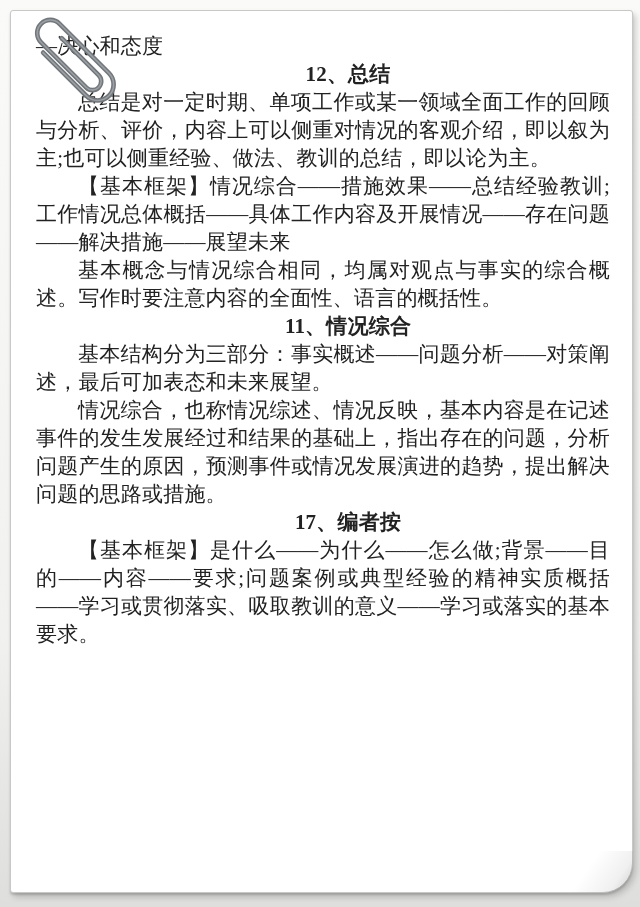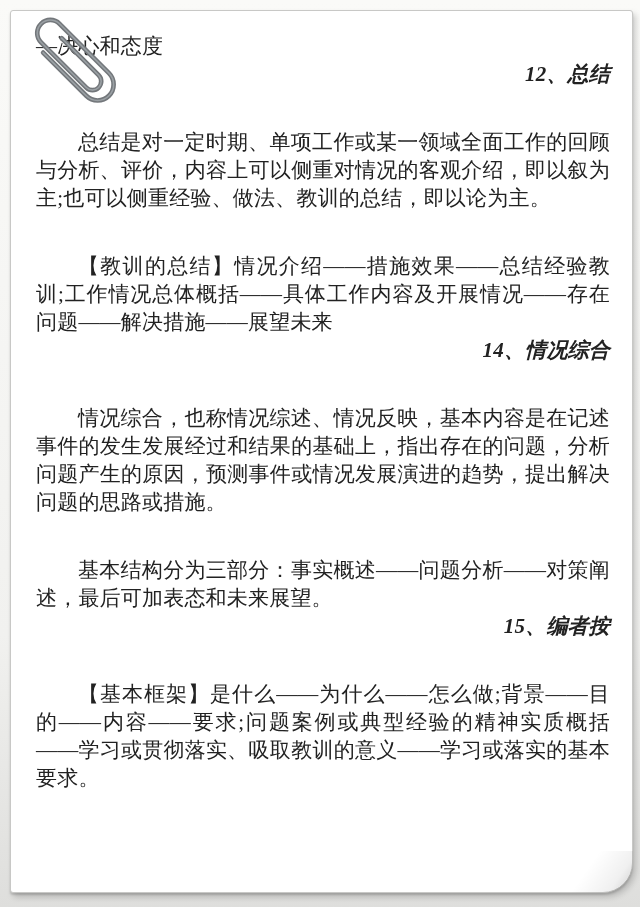--- a/index.html
+++ b/index.html
@@ -58,26 +58,24 @@
     color: #222222;
     letter-spacing: 0.2px;
   }
   .block {
     margin: 0;
     text-align: justify;
   }
   .block.heading {
     font-weight: 700;
     text-indent: 50px;
-    text-align: right;
-    font-style: italic;
+    text-align: center;
   }
   .block.paragraph {
     text-indent: 2em;
-    margin-top: 40px;
   }
   .block.continuation {
     text-indent: 0;
   }
   .paperclip {
     position: absolute;
     left: 43px;
     top: -7px;
     width: 64px;
     height: 150px;
@@ -94,25 +92,26 @@
 </head>
 <body>
 
 <div class="backdrop">
 
   <div class="page">
     <div class="doc">
         <p class="block continuation">—决心和态度</p>
         <p class="block heading">12、总结</p>
         <p class="block paragraph">总结是对一定时期、单项工作或某一领域全面工作的回顾与分析、评价，内容上可以侧重对情况的客观介绍，即以叙为主;也可以侧重经验、做法、教训的总结，即以论为主。</p>
-        <p class="block paragraph">【教训的总结】情况介绍——措施效果——总结经验教训;工作情况总体概括——具体工作内容及开展情况——存在问题——解决措施——展望未来</p>
-        <p class="block heading">14、情况综合</p>
+        <p class="block paragraph">【基本框架】情况综合——措施效果——总结经验教训;工作情况总体概括——具体工作内容及开展情况——存在问题——解决措施——展望未来</p>
+        <p class="block paragraph">基本概念与情况综合相同，均属对观点与事实的综合概述。写作时要注意内容的全面性、语言的概括性。</p>
+        <p class="block heading">11、情况综合</p>
+        <p class="block paragraph">基本结构分为三部分：事实概述——问题分析——对策阐述，最后可加表态和未来展望。</p>
         <p class="block paragraph">情况综合，也称情况综述、情况反映，基本内容是在记述事件的发生发展经过和结果的基础上，指出存在的问题，分析问题产生的原因，预测事件或情况发展演进的趋势，提出解决问题的思路或措施。</p>
-        <p class="block paragraph">基本结构分为三部分：事实概述——问题分析——对策阐述，最后可加表态和未来展望。</p>
-        <p class="block heading">15、编者按</p>
+        <p class="block heading">17、编者按</p>
         <p class="block paragraph">【基本框架】是什么——为什么——怎么做;背景——目的——内容——要求;问题案例或典型经验的精神实质概括——学习或贯彻落实、吸取教训的意义——学习或落实的基本要求。</p>
       </div>
     <div class="curl"></div>
     <div class="curl-shadow"></div>
   </div>
 
   <div class="paperclip">
     <svg viewBox="0 0 44 90" xmlns="http://www.w3.org/2000/svg" aria-hidden="true">
       <path d="M14 22 V64 a11 11 0 0 0 22 0 V16 a9 9 0 0 0 -18 0 v44 a6 6 0 0 0 12 0 V24" fill="none" stroke="#73777b" stroke-width="3.2" stroke-linecap="round"></path>
       <path d="M14 22 V64 a11 11 0 0 0 22 0 V16 a9 9 0 0 0 -18 0 v44 a6 6 0 0 0 12 0 V24" fill="none" stroke="#9aa0a4" stroke-width="1.1" stroke-linecap="round"></path>

